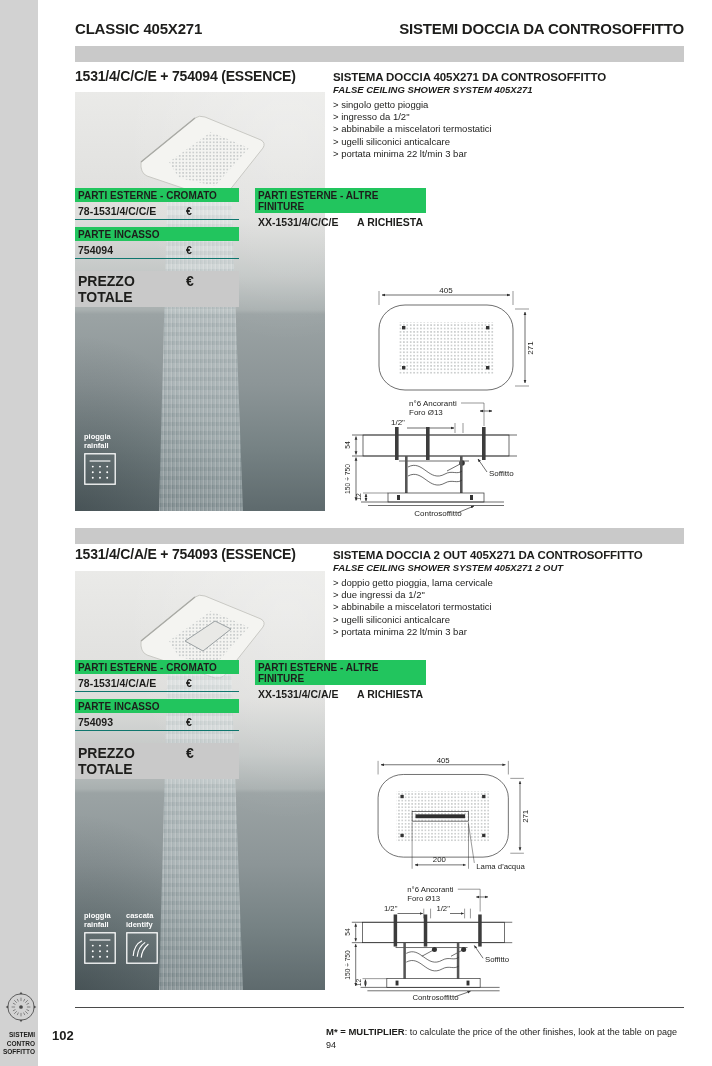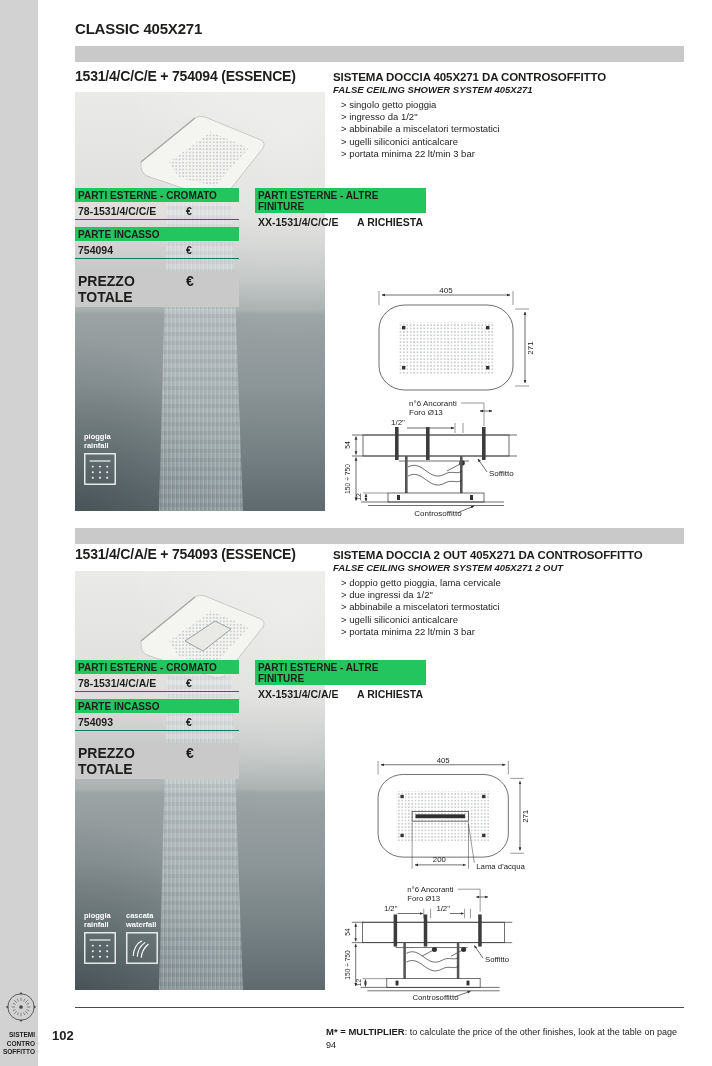--- a/index.html
+++ b/index.html
@@ -35,21 +35,21 @@
              rgba(175,195,200,.06) 2px,rgba(255,255,255,.28) 3px,rgba(255,255,255,.04) 4px),
            repeating-linear-gradient(180deg,rgba(255,255,255,.10) 0 5px,rgba(110,130,136,.08) 5px 9px);
          opacity:.9;}
   .badge-row{position:absolute;left:9px;bottom:26px;display:flex;gap:10px;}
   .badge{color:#fff;font-size:7.5px;font-weight:bold;line-height:9px;}
   .badge svg{display:block;margin-top:3px;width:32px;height:32px;}
   
   .rcol{position:absolute;left:258px;top:0;width:351px;}
   .title-it{position:absolute;left:0;top:3px;font-size:11.5px;font-weight:bold;letter-spacing:-.1px;}
   .title-en{position:absolute;left:0;top:16px;font-size:9.5px;font-weight:bold;font-style:italic;}
-  .features{position:absolute;left:8px;top:31px;font-size:9.5px;line-height:12.2px;}
+  .features{position:absolute;left:0;top:31px;font-size:9.5px;line-height:12.2px;}
   .features div{white-space:nowrap;}
   
   .tables{position:absolute;left:0;width:351px;}
   .sec1 .tables{top:120px;} .sec2 .tables{top:114px;}
   .tbl-l{position:absolute;left:0;top:0;width:164px;}
   .tbl-r{position:absolute;left:180px;top:0;width:171px;}
   .th{background:#22c55e;font-size:10px;font-weight:bold;padding:2px 3px 1px;}
   .trw{display:flex;font-size:10.5px;font-weight:bold;padding:3px 3px 2px;}
   .tbl-l .trw{border-bottom:1px solid #0f766e;}
   .trw .code{flex:1;} .trw .price{width:50px;}
@@ -103,20 +103,21 @@
       <path d="M20,38 l1.8,-3 h-3.6 z" fill="#4a4a4a"></path>
       <path d="M2,20 l3,-1.8 v3.6 z" fill="#4a4a4a"></path>
       <path d="M38,20 l-3,-1.8 v3.6 z" fill="#4a4a4a"></path>
     </svg>
     <div class="strip-label">SISTEMI
 CONTRO
 SOFFITTO</div>
   </div>
 
   <div class="hdr-left">CLASSIC 405X271</div>
+  <div class="hdr-right">SISTEMI DOCCIA DA CONTROSOFFITTO</div>
   <div class="bar hdr"></div>
 
   <div class="section sec1">
     <div class="code-title">1531/4/C/C/E + 754094 (ESSENCE)</div>
 
     <div class="photo">
       <div class="shade"></div>
       <svg class="head-svg" viewBox="0 0 145 92">
         <defs>
           <pattern id="pf1" width="3.4" height="3.4" patternUnits="userSpaceOnUse">
@@ -294,21 +295,21 @@
                 <circle cx="20" cy="24" r="1.2"></circle>
                 <circle cx="29" cy="24" r="1.2"></circle>
               <circle cx="11" cy="31" r="1.2"></circle>
                 <circle cx="20" cy="31" r="1.2"></circle>
                 <circle cx="29" cy="31" r="1.2"></circle>
             </g>
           </svg>
         </div>
         <div class="badge">
           <span>cascata</span><br>
-          <span>waterfall</span>
+          <span>identify</span>
           <svg viewBox="0 0 40 40">
             <rect x="1" y="1" width="38" height="38" fill="none" stroke="#fff" stroke-width="1.6"></rect>
             <g fill="none" stroke="#fff" stroke-width="1.4">
               <path d="M9,30 Q10,16 20,11"></path>
               <path d="M14,31 Q15,19 24,13"></path>
               <path d="M19,32 Q20,22 28,15"></path>
             </g>
           </svg>
         </div>
       </div>

